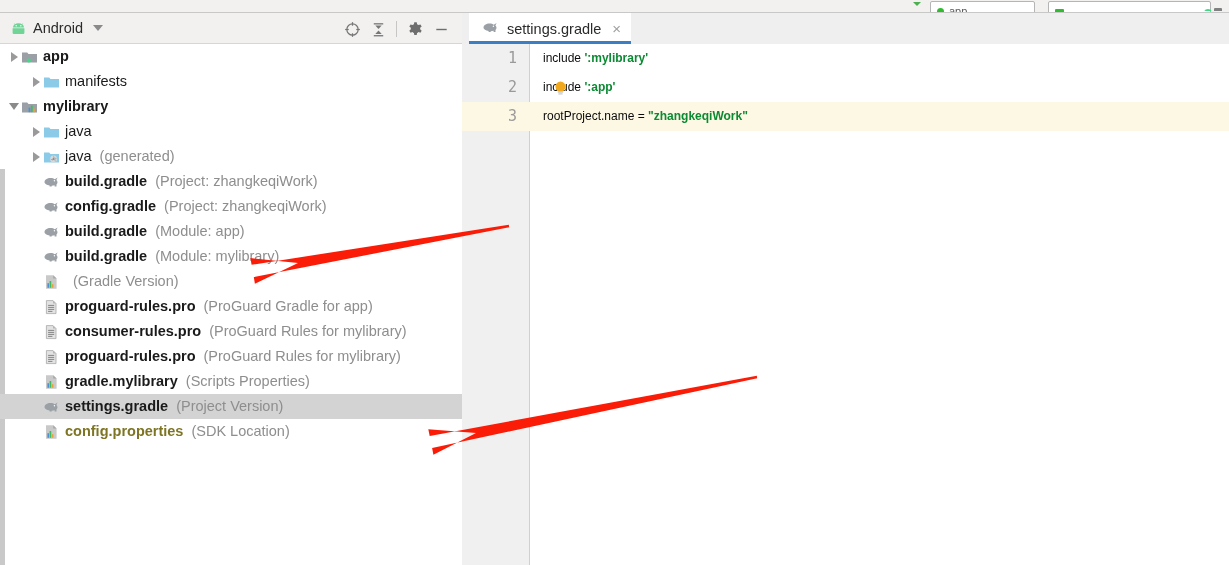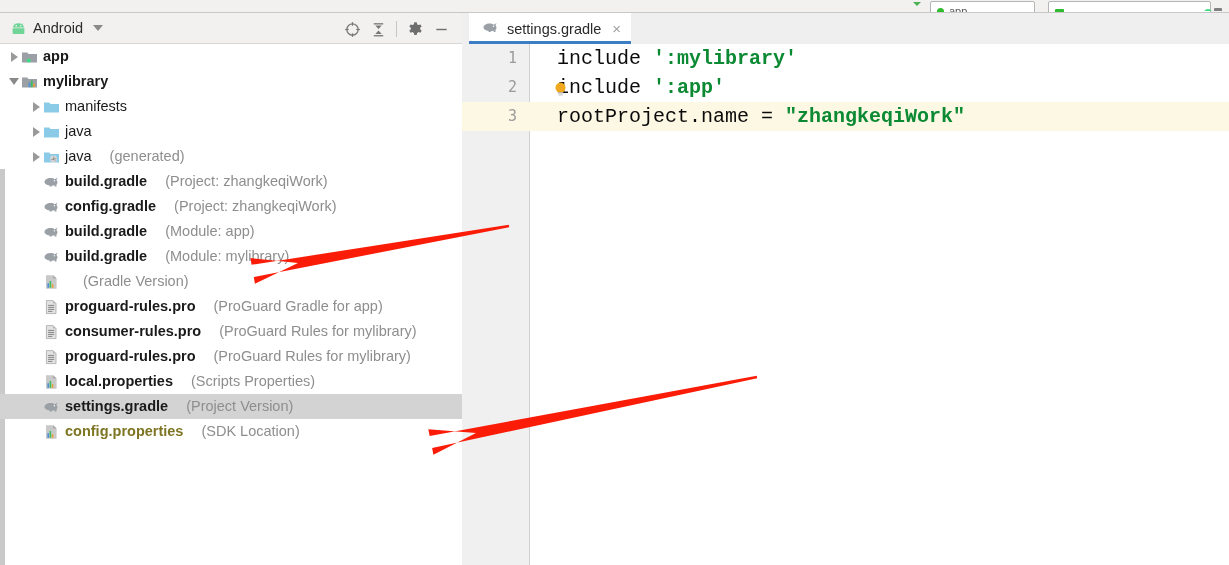--- a/index.html
+++ b/index.html
@@ -176,21 +176,21 @@
     font-size: 14.5px;
     color: #1a1a1a;
     line-height: 17px;
   }
   .tlabel.bold { font-weight: bold; }
   .tlabel.olive { color: #7e7524; }
   .tsub {
     font-size: 14.5px;
     color: #8e8e8e;
     line-height: 17px;
-    margin-left: 18px;
+    margin-left: 8px;
   }
 
   
   .left-rail {
     position: absolute;
     left: 0; top: 31px;
     width: 5px;
     height: 521px;
   }
   .left-rail-track { position: absolute; left: 0; top: 0; width: 5px; height: 100%; background: #ffffff; }
@@ -273,23 +273,23 @@
     flex: 0 0 68px;
     text-align: right;
     padding-right: 13px;
     font-family: "DejaVu Sans Mono", monospace;
     font-size: 15px;
     color: #9a9a9a;
     line-height: 29px;
   }
   .code-text {
     flex: 1;
-    padding-left: 27px;
-    font-family: Liberation Mono, monospace;
-    font-size: 20px;
+    padding-left: 13px;
+    font-family: Liberation Sans, sans-serif;
+    font-size: 12px;
     line-height: 29px;
     color: #0b0b0b;
     white-space: pre;
     position: relative;
   }
   .tok-str { color: #0b8a33; font-weight: bold; }
   .tok-plain { color: #0b0b0b; }
 
   .bulb {
     position: absolute;
@@ -392,37 +392,37 @@
         <div class="tree-row">
           <div style="flex: 0 0 8px;"></div>
           <div class="tw closed"></div>
           <div class="ticon"><svg viewBox="0 0 17 16" width="17" height="16">
               <path fill="#9aa0a6" d="M1 3.5h5.2l1.3 1.6H16v8.4H1z"></path>
               <circle cx="7.8" cy="11.6" r="2.0" fill="#3ddc84"></circle>
             </svg></div>
           <span class="tlabel bold">app</span>
         </div>
         <div class="tree-row">
+          <div style="flex: 0 0 30px;"></div>
+          <div class="tw closed"></div>
+          <div class="ticon"><svg viewBox="0 0 17 16" width="17" height="16">
+              <path fill="#8ccbe8" d="M1 3.5h5.2l1.3 1.6H16v8.4H1z"></path>
+            </svg></div>
+          <span class="tlabel">manifests</span>
+        </div>
+        <div class="tree-row">
           <div style="flex: 0 0 8px;"></div>
           <div class="tw open"></div>
           <div class="ticon"><svg viewBox="0 0 17 16" width="17" height="16">
               <path fill="#9aa0a6" d="M1 3.5h5.2l1.3 1.6H16v8.4H1z"></path>
               <rect x="7.6" y="8.6" width="1.7" height="4.6" fill="#4f8ed6"></rect>
               <rect x="9.9" y="6.6" width="1.7" height="6.6" fill="#3dbd5c"></rect>
               <rect x="12.2" y="9.6" width="1.7" height="3.6" fill="#e5a03a"></rect>
             </svg></div>
           <span class="tlabel bold">mylibrary</span>
-        </div>
-        <div class="tree-row">
-          <div style="flex: 0 0 30px;"></div>
-          <div class="tw closed"></div>
-          <div class="ticon"><svg viewBox="0 0 17 16" width="17" height="16">
-              <path fill="#8ccbe8" d="M1 3.5h5.2l1.3 1.6H16v8.4H1z"></path>
-            </svg></div>
-          <span class="tlabel">manifests</span>
         </div>
         <div class="tree-row">
           <div style="flex: 0 0 30px;"></div>
           <div class="tw closed"></div>
           <div class="ticon"><svg viewBox="0 0 17 16" width="17" height="16">
               <path fill="#8ccbe8" d="M1 3.5h5.2l1.3 1.6H16v8.4H1z"></path>
             </svg></div>
           <span class="tlabel">java</span>
         </div>
         <div class="tree-row">
@@ -540,21 +540,21 @@
         <div class="tree-row">
           <div style="flex: 0 0 30px;"></div>
           <div class="tw"></div>
           <div class="ticon"><svg viewBox="0 0 17 16" width="17" height="16">
               <path fill="#c9c9c9" d="M3 1.3h7.2l3.4 3.3v10.1H3z"></path>
               <path fill="#a8a8a8" d="M10.2 1.3l3.4 3.3h-3.4z"></path>
               <rect x="4.4" y="9.2" width="1.6" height="4.6" fill="#4f8ed6"></rect>
               <rect x="6.6" y="7.0" width="1.6" height="6.8" fill="#3dbd5c"></rect>
               <rect x="8.8" y="10.2" width="1.6" height="3.6" fill="#e5a03a"></rect>
             </svg></div>
-          <span class="tlabel bold">local.properties</span>
+          <span class="tlabel bold">gradle.mylibrary</span>
           <span class="tsub">(Scripts Properties)</span>
         </div>
         <div class="tree-row selected">
           <div style="flex: 0 0 30px;"></div>
           <div class="tw"></div>
           <div class="ticon"><svg viewBox="0 0 17 16" width="17" height="16">
               <path fill="#9aa0a6" d="M1.5 8.3c0-2.4 2.6-4.2 6-4.2 1.9 0 3.2.4 4.3 1.1l2.8-1.6-1.2 2.3c.7.7 1.1 1.5 1.1 2.4 0 .9-.4 1.6-1 2.2v2.1h-1.9v-1.4c-.8.3-1.8.5-2.9.5v.9H6.6v-1.1C3.7 11 1.5 9.8 1.5 8.3z"></path>
               <circle cx="11.4" cy="6.7" r="0.7" fill="#ffffff"></circle>
             </svg></div>
           <span class="tlabel bold">settings.gradle</span>

